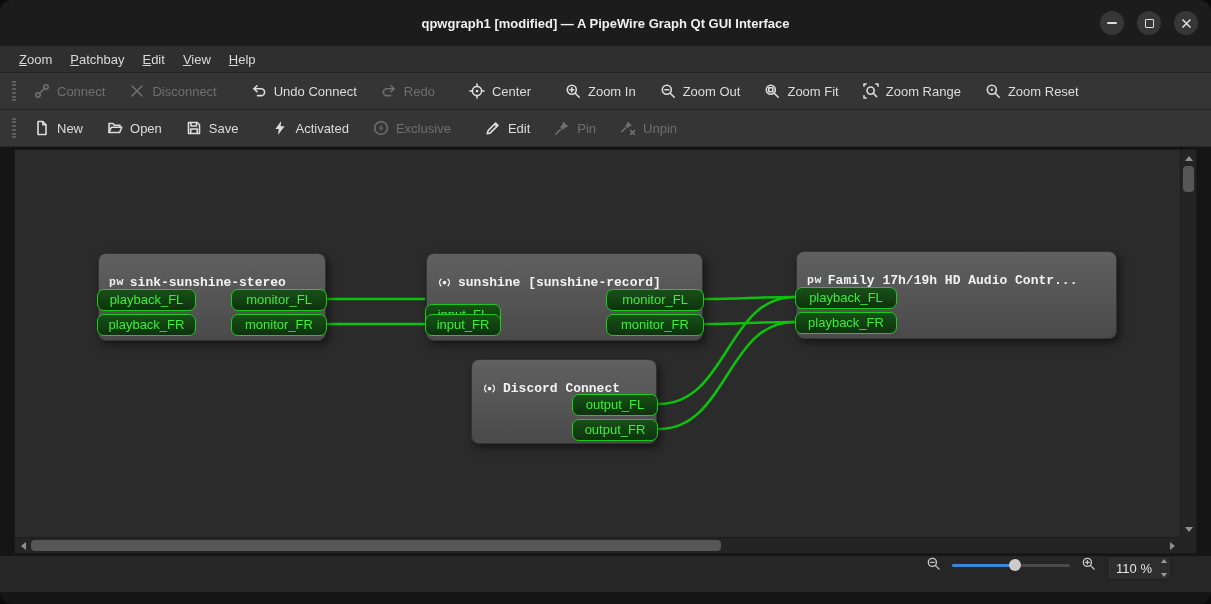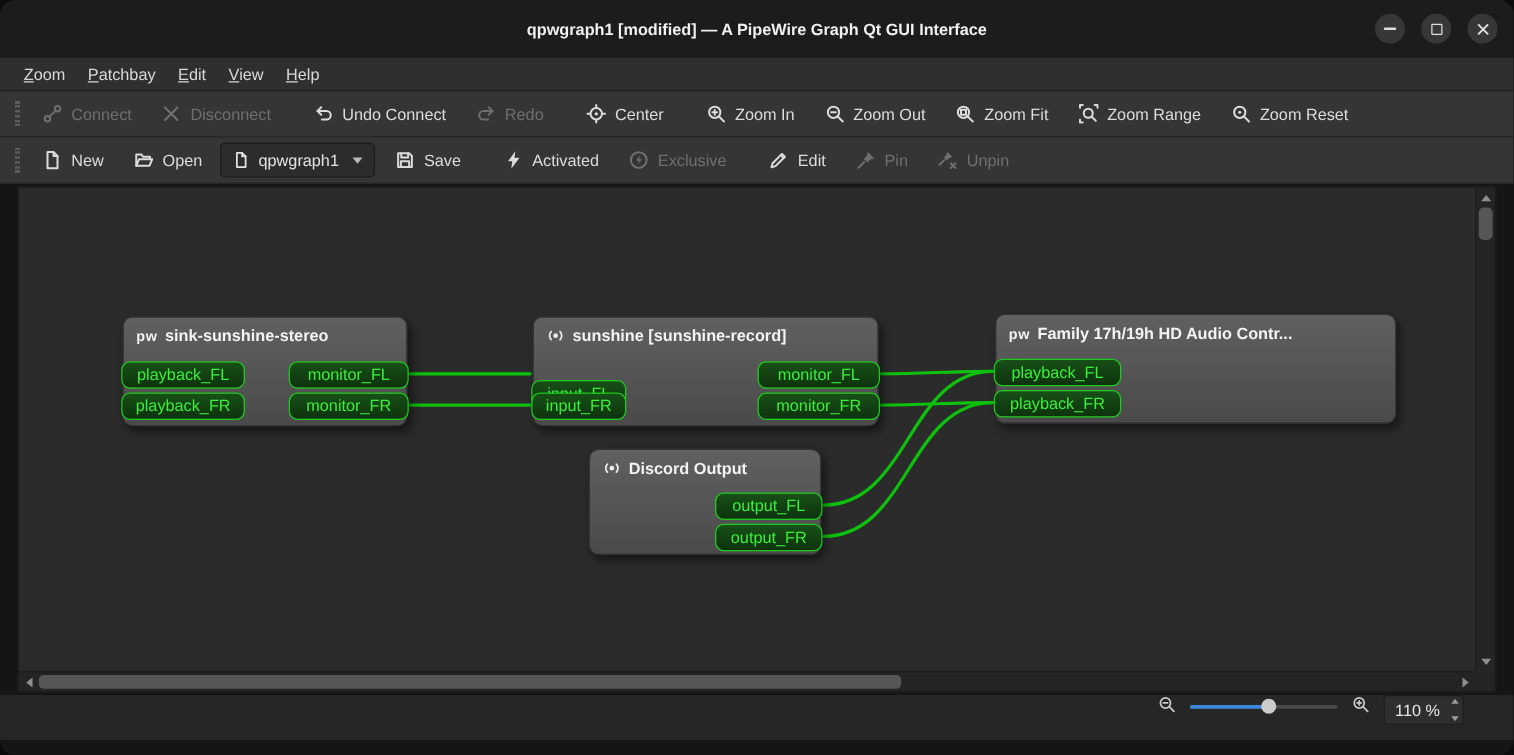--- a/index.html
+++ b/index.html
@@ -90,24 +90,24 @@
   .scene { position: absolute; left: 0; top: 0; right: 16px; bottom: 16px; overflow: hidden; }
   .cables { position: absolute; left: 0; top: 0; pointer-events: none; }
   .cables path { pointer-events: stroke; }
   .node {
     position: absolute;
     background: linear-gradient(#606060, #4a4a4a);
     border: 1px solid #333; border-radius: 8px;
     box-shadow: 3px 4px 8px rgba(0,0,0,0.5);
   }
   .node-header {
-    display: flex; align-items: flex-end; gap: 6px;
-    padding: 7px 10px 4px 10px;
+    display: flex; align-items: flex-start; gap: 6px;
+    padding: 21px 10px 4px 10px;
     color: #f3f3f3; font-size: 13px; font-weight: bold;
-    white-space: nowrap; overflow: hidden;
+    white-space: nowrap; overflow: hidden; font-family: Liberation Mono, monospace;
   }
   .pw-glyph { font-size: 11.5px; font-weight: bold; color: #f3f3f3; letter-spacing: 0.5px; }
   .node-icon svg { display: block; }
   .port {
     position: absolute; height: 22px;
     border: 1px solid #1dc91d; border-radius: 7px;
     background: linear-gradient(#175017, #0e330e);
     color: #3bee3b; font-size: 13px; line-height: 20px;
     text-align: center; padding: 0 4px;
     white-space: nowrap; overflow: hidden;
@@ -308,30 +308,20 @@
     <div class="tbtn">
       <span class="ticon">
         <svg width="16" height="16" viewBox="0 0 16 16">
             <path d="M2 12.5 V3.5 H6 L7.4 5.3 H13 V7"></path>
             <path d="M4.3 7.3 H14.8 L12.6 12.5 H2 Z"></path>
           </svg>
       </span>
       <span>Open</span>
     </div>
 
-    <div class="combo">
-      <span class="ticon">
-        <svg width="14" height="14" viewBox="0 0 16 16" style="stroke:#e2e2e2">
-            <path d="M4 1.5 H8.8 L12 4.7 V14.5 H4 Z"></path>
-            <path d="M8.8 1.5 V4.7 H12"></path>
-          </svg>
-      </span>
-      <span>qpwgraph1</span>
-      <span class="caret-down"></span>
-    </div>
 
     <div class="tbtn">
       <span class="ticon">
         <svg width="16" height="16" viewBox="0 0 16 16">
             <path d="M2.5 2.5 H11.2 L13.5 4.8 V13.5 H2.5 Z"></path>
             <path d="M5 2.5 V6 H10.5 V2.5"></path>
             <path d="M4.7 13.5 V9 H11.3 V13.5"></path>
           </svg>
       </span>
       <span>Save</span>
@@ -435,21 +425,21 @@
         </div>
 
         <div class="node" style="left:456px; top:209px; width:186px; height:85px;">
           <div class="node-header">
             <span class="node-icon">
               <svg width="15" height="15" viewBox="0 0 16 16" fill="none" stroke="#ececec" stroke-width="1.5" stroke-linecap="round">
                   <circle cx="8" cy="8" r="2" fill="#ececec" stroke="none"></circle>
                   <path d="M4.2 4.6 a4.9 4.9 0 0 0 0 6.8 M11.8 4.6 a4.9 4.9 0 0 1 0 6.8"></path>
                 </svg>
             </span>
-            <span>Discord Output</span>
+            <span>Discord Connect</span>
           </div>
           <div class="port" style="right:-2px; top:34px; width:86px;">output_FL</div>
           <div class="port" style="right:-2px; top:59px; width:86px;">output_FR</div>
         </div>
 
         <div class="node" style="left:781px; top:101px; width:321px; height:88px;">
           <div class="node-header">
             <span class="pw-glyph">pw</span>
             <span>Family 17h/19h HD Audio Contr...</span>
           </div>

